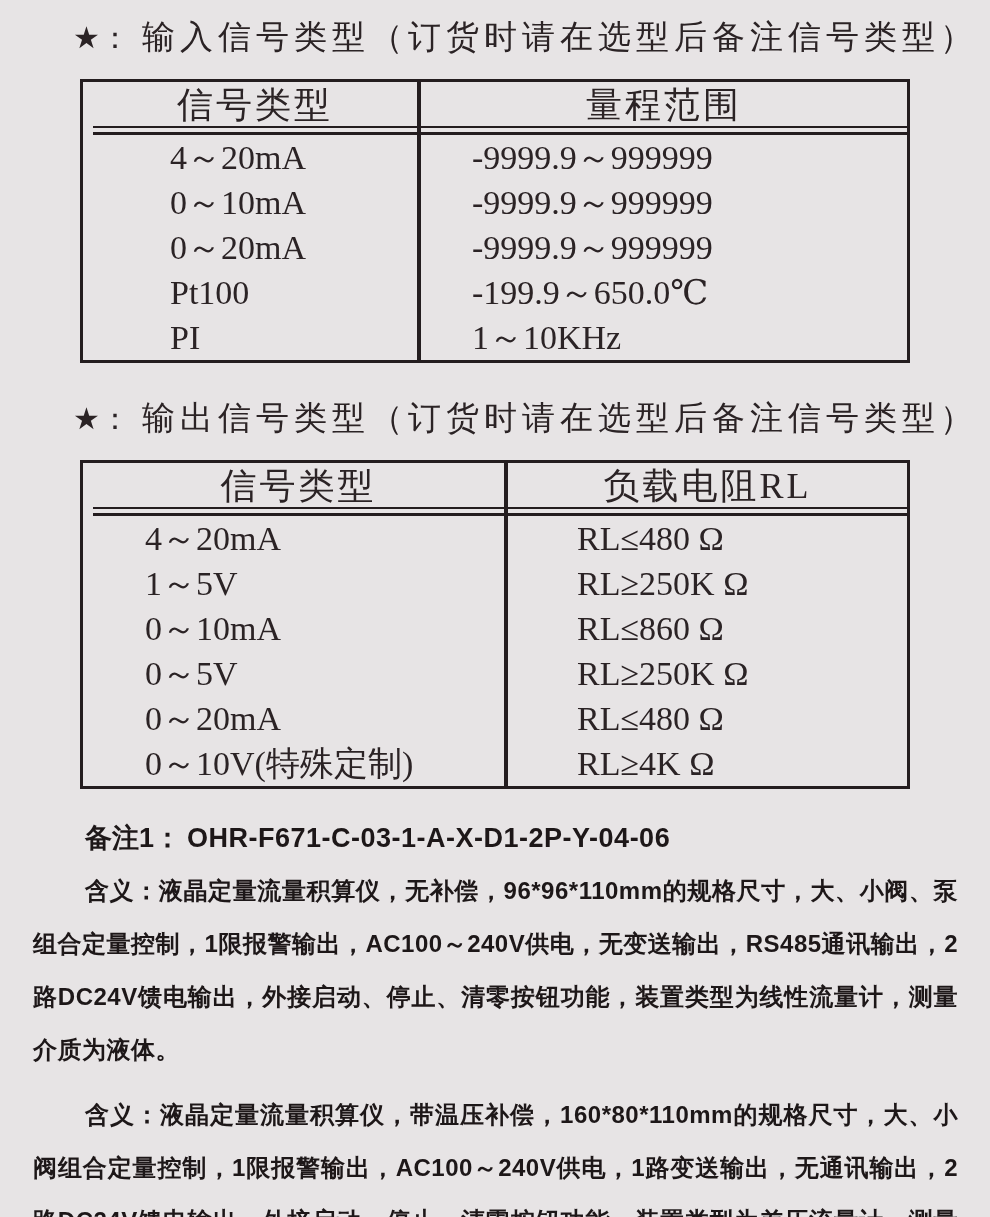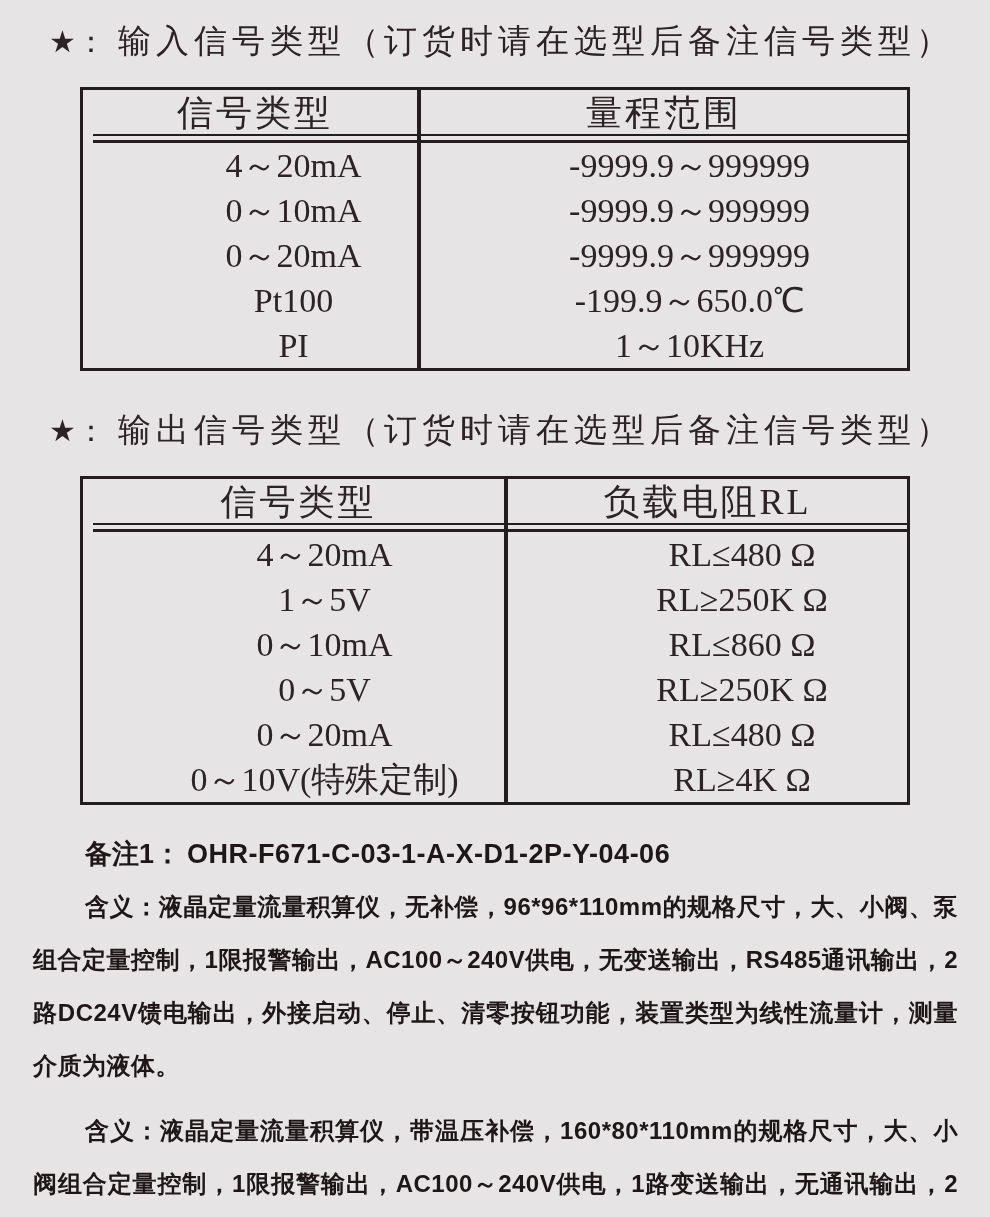--- a/index.html
+++ b/index.html
@@ -13,60 +13,60 @@
     width:990px;height:1217px;
     background:var(--bg);
     color:var(--ink);
     font-family:"Liberation Serif","DejaVu Serif",serif;
     overflow:hidden;
   }
   .page{position:relative;width:990px;height:1217px;padding-top:16px;}
 
   
   .sec-heading{
-    margin-left:49px;
+    margin-left:73px;
     font-size:33px;
-    line-height:50px;
+    line-height:42px;
     letter-spacing:5px;
     white-space:nowrap;
     color:var(--ink);
   }
   .sec-heading .star{letter-spacing:0;margin-right:12px;font-family:"DejaVu Sans",sans-serif;font-size:30px;}
 
   
   .tbl{
     width:830px;
     margin-left:80px;
     border:3px solid var(--line);
     background:transparent;
     padding-left:10px;
   }
   .trow{display:flex;width:100%;}
-  .cell{overflow:hidden;white-space:nowrap;text-align:center;}
+  .cell{overflow:hidden;white-space:nowrap;}
   .cell.c1{border-right:4px solid var(--line);}
   .cell.c2{flex:1;}
 
   .thead .cell{
     height:46px;line-height:46px;
     font-size:36px;letter-spacing:3px;
     text-align:center;
     border-bottom:2px solid var(--line);
   }
   .gap-row{height:7px;border-bottom:3px solid var(--line);}
   .gap-row .cell{height:7px;}
 
   .brow .cell{
     height:45px;line-height:45px;
     font-size:34px;
   }
 
   
   .t1 .c1{width:328px;}
   .t1 .brow .c1{padding-left:77px;}
-  .t1 .brow .c2{padding-left:51px;font-family:Liberation Serif, serif;}
+  .t1 .brow .c2{padding-left:51px;}
   .t1{margin-top:20px;}
 
   
   .t2 .c1{width:415px;}
   .t2 .brow .c1{padding-left:52px;}
   .t2 .brow .c2{padding-left:69px;}
   .t2{margin-top:20px;}
 
   .sec-heading.second{margin-top:34px;}
 

